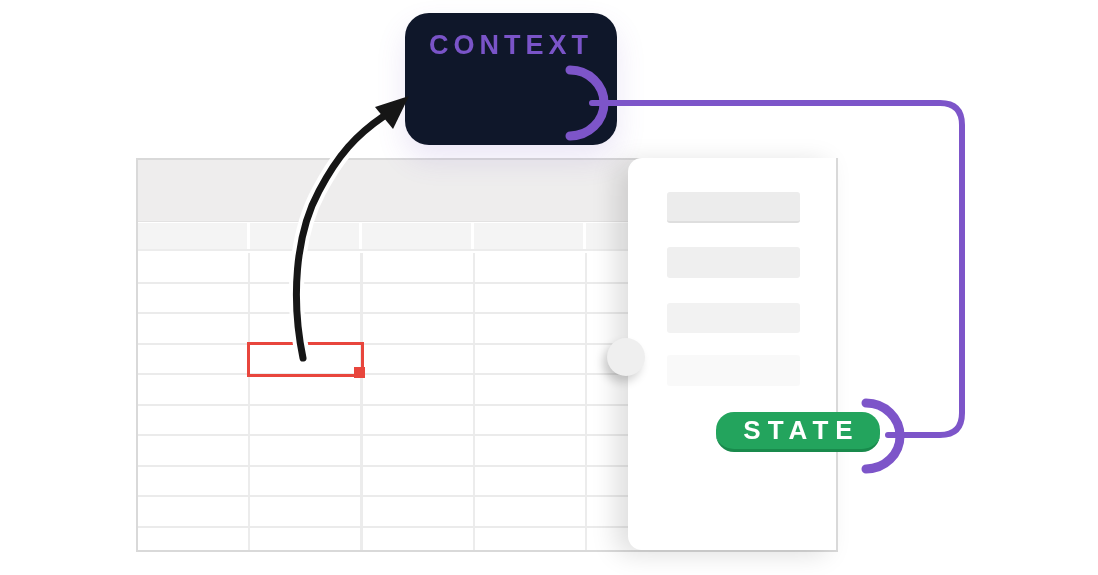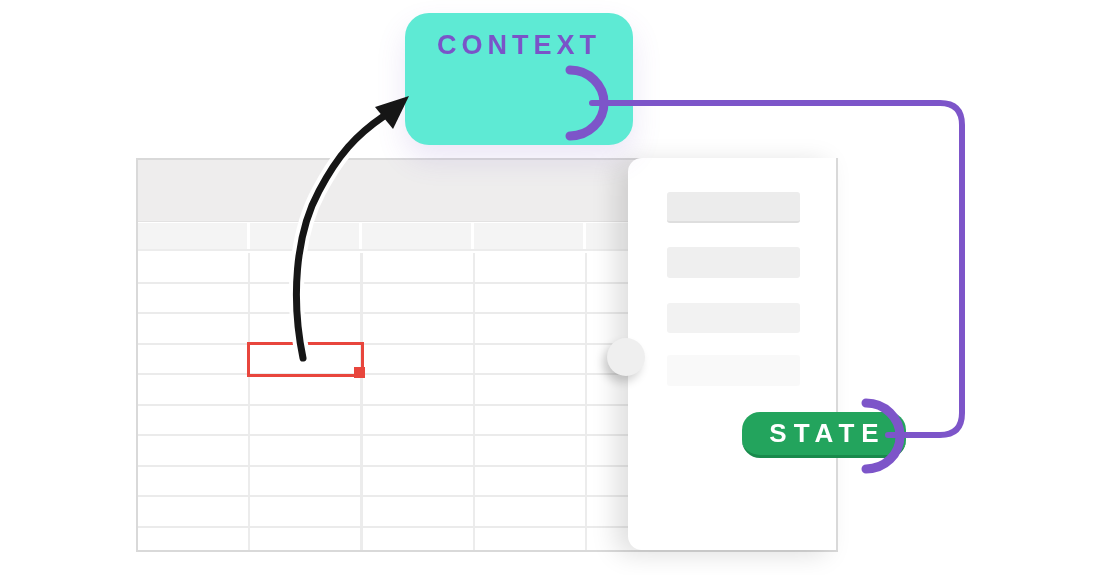--- a/index.html
+++ b/index.html
@@ -36,38 +36,38 @@
   .bar-1 { top:34px;  height:31px; background:#ececec; border-bottom:2px solid #dedede; }
   .bar-2 { top:89px;  height:31px; background:#efefef; }
   .bar-3 { top:145px; height:30px; background:#f2f2f2; }
   .bar-4 { top:197px; height:31px; background:#f8f8f8; opacity:.85; }
 
   .drag-handle { position:absolute; left:607px; top:338px; width:38px; height:38px;
                  border-radius:50%; background:#efefef;
                  box-shadow:-4px 6px 10px rgba(0,0,0,0.18); }
 
   
-  .context-box { position:absolute; left:405px; top:13px; width:228px; height:132px;
-                 border-radius:24px; background:#5eead4;
+  .context-box { position:absolute; left:405px; top:13px; width:212px; height:132px;
+                 border-radius:24px; background:#0f172a;
                  box-shadow:0 14px 30px rgba(110,78,190,0.14); }
   .context-label { position:absolute; left:0; right:0; top:17px; text-align:center;
                    font-size:27px; font-weight:bold; letter-spacing:5px;
                    color:#7a54c8; }
   .ref-badge { position:absolute; left:18px; top:65px; width:163px; height:46px;
                border-radius:16px; background:#7146bf;
                border-bottom:3px solid #5d39a9;
                display:flex; align-items:center; justify-content:center; }
   .ref-label { color:#ffffff; font-size:25px; font-weight:bold; letter-spacing:8px;
                text-indent:8px; }
 
   
-  .state-badge { position:absolute; left:716px; top:412px; width:164px; height:46px;
+  .state-badge { position:absolute; left:716px; top:412px; width:164px; height:40px;
                  border-radius:18px; background:#23a45d;
                  border-bottom:3px solid #198a4c;
-                 display:flex; align-items:center; justify-content:center;margin-left:26px; }
+                 display:flex; align-items:center; justify-content:center; }
   .state-label { color:#ffffff; font-size:26px; font-weight:bold; letter-spacing:7px;
                  text-indent:7px; }
 
   .overlay { position:absolute; left:0; top:0; width:1098px; height:575px;
              pointer-events:none; }
 </style>
 </head>
 <body>
 
 <div class="stage">

